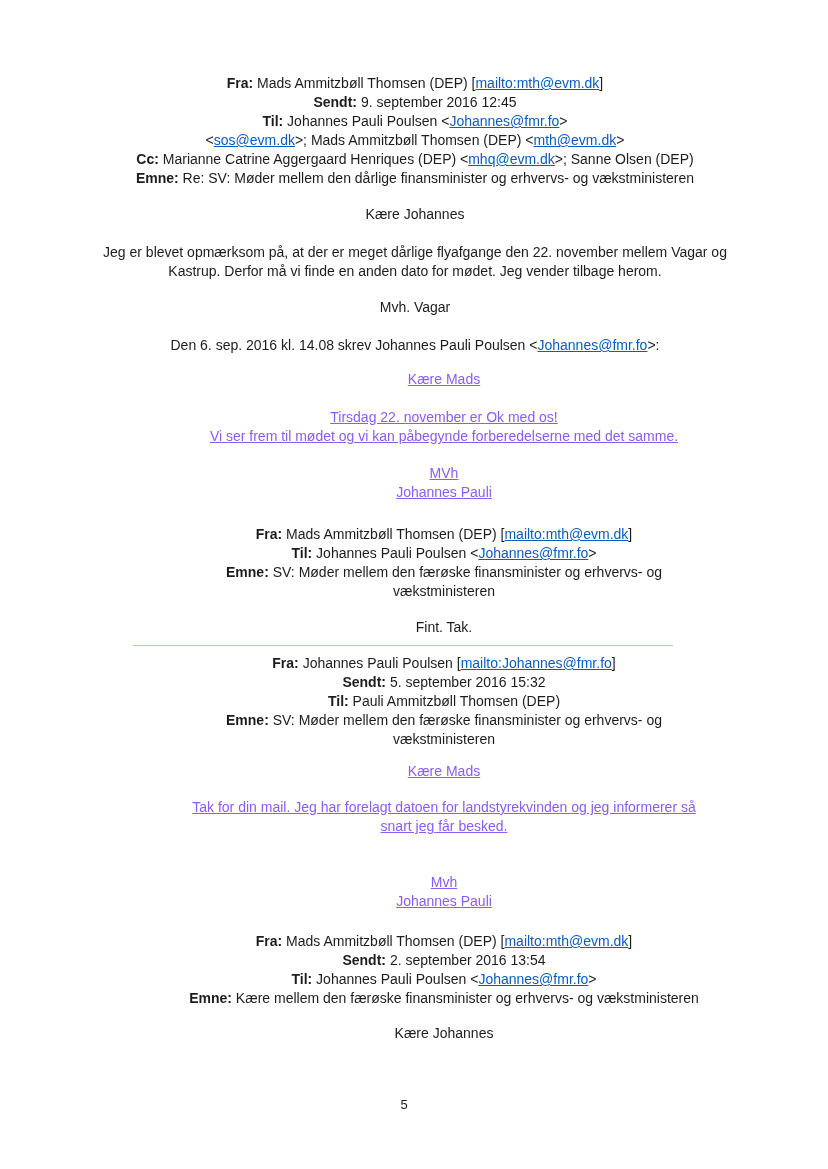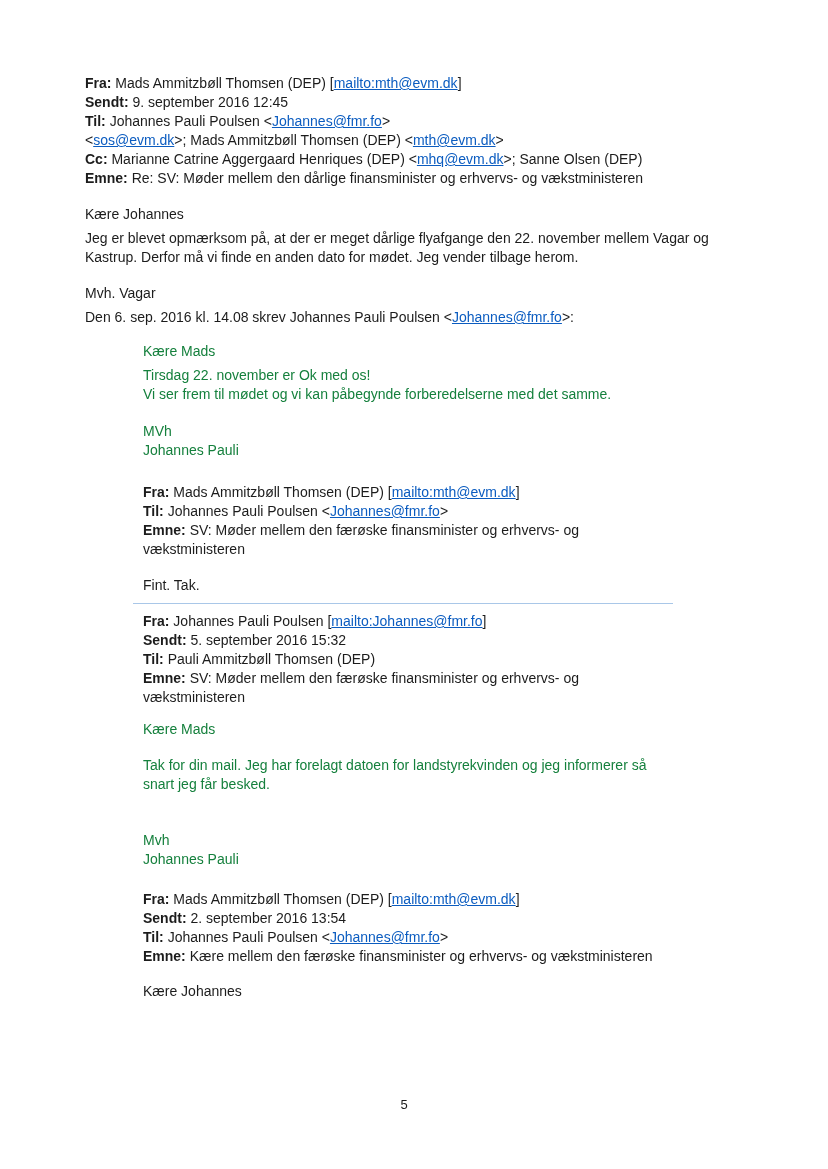--- a/index.html
+++ b/index.html
@@ -7,33 +7,33 @@
   .page {
     position:relative;
     width:828px; height:1169px;
     background:#ffffff;
     font-family:"Liberation Sans", sans-serif;
     font-size:14px;
     color:#1c1c1c;
     overflow:hidden;
   }
   .main { position:absolute; left:85px; top:74px; width:660px; }
-  .ln { line-height:19px; white-space:nowrap; }
+  .ln { line-height:19px; white-space:nowrap;text-align:center; }
   .lbl { font-weight:bold; }
   .lnk { color:#0b5cc0; text-decoration:underline; cursor:pointer; }
-  .blue { color:#15803d; }
+  .blue { color:#8b5cf6;text-decoration:underline; }
   .quoted { margin-left:58px; }
   .divider { border-top:1.5px solid #a9c7e8; width:540px; margin-left:-10px; margin-top:8px; }
   .mt8  { margin-top:8px; }
   .mt13 { margin-top:13px; }
   .mt15 { margin-top:15px; }
   .mt16 { margin-top:16px; }
   .mt17 { margin-top:17px; }
   .mt18 { margin-top:18px; }
-  .mt19 { margin-top:5px; }
+  .mt19 { margin-top:19px; }
   .mt21 { margin-top:21px; }
   .mt23 { margin-top:23px; }
   .mt37 { margin-top:37px; }
   .pagenum { position:absolute; top:1095px; left:0; width:808px; text-align:center; font-size:13px; line-height:19px; }
 </style>
 </head>
 <body>
 
 <div class="page">
   <div class="main">

